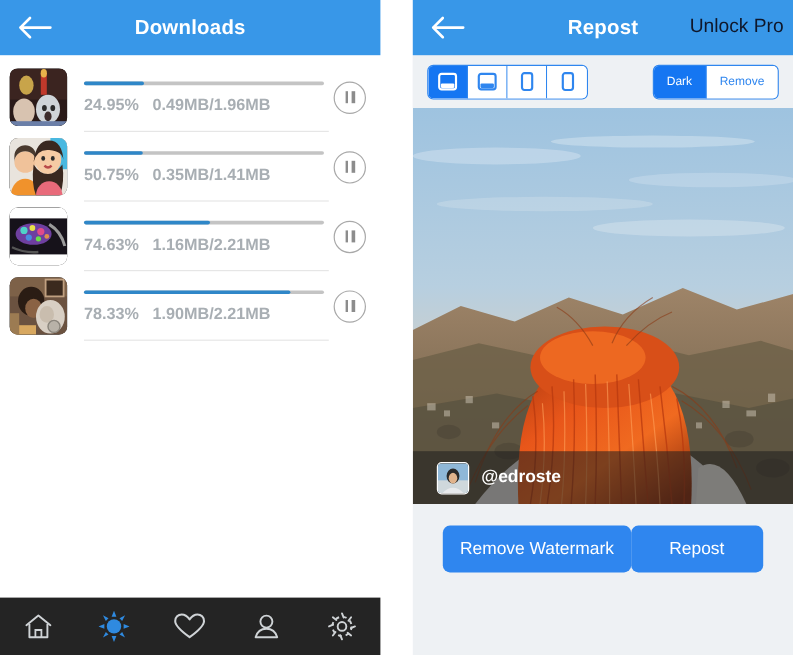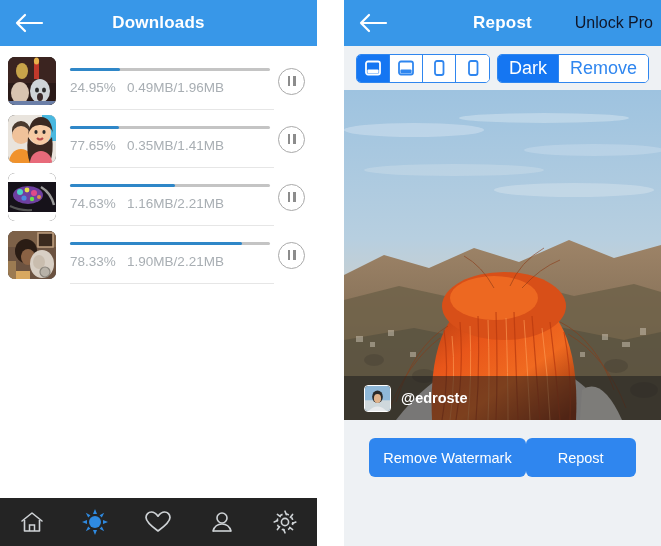--- a/index.html
+++ b/index.html
@@ -39,21 +39,21 @@
   .back-arrow {
     position: relative; z-index: 2; margin-left: 14px;
     width: 30px; height: 22px; display: block;
   }
   .nav-right {
     position: absolute; right: 8px; z-index: 2;
     color: #0f172a; font-size: 16px; font-weight: normal;
   }
 
   
-  .dl-list { flex: 1 1 auto; background: #ffffff; padding-top: 6px; overflow: hidden; }
+  .dl-list { flex: 1 1 auto; background: #ffffff; padding-top: 6px; overflow: hidden; font-weight: bold; }
   .dl-row {
     display: flex; align-items: center;
     height: 58px; padding: 0 12px 0 8px;
   }
   .dl-thumb {
     width: 48px; height: 48px; border-radius: 7px;
     flex: 0 0 auto; overflow: hidden;
     background: #333; position: relative;
   }
   .dl-thumb svg { display:block; width:48px; height:48px; }
@@ -99,21 +99,21 @@
     border-right: 1px solid #2f86ef; background: #ffffff;
   }
   .seg-cell:last-child { border-right: none; }
   .seg-cell.on { background: #1576f2; }
   .seg-txt {
     display: flex; border: 1px solid #2f86ef; border-radius: 5px;
     overflow: hidden; height: 29px;
   }
   .seg-txt div {
     padding: 0 11px; display: flex; align-items: center;
-    font-size: 18px; color: #2f86ef; background: #ffffff;
+    font-size: 10px; color: #2f86ef; background: #ffffff;
     border-right: 1px solid #2f86ef;
   }
   .seg-txt div:last-child { border-right: none; }
   .seg-txt div.on { background: #1576f2; color: #ffffff; }
 
   .photo-wrap { position: relative; width: 317px; height: 330px; flex: 0 0 auto; overflow: hidden; }
   .photo-wrap svg { display: block; width: 317px; height: 330px; }
   .watermark {
     position: absolute; left: 0; right: 0; bottom: 0; height: 44px;
     background: rgba(30,30,30,0.55);
@@ -202,21 +202,21 @@
             <ellipse cx="28" cy="17" rx="1.6" ry="2" fill="#2b2b2b"></ellipse>
             <ellipse cx="36" cy="17" rx="1.6" ry="2" fill="#2b2b2b"></ellipse>
             <path d="M29 23 q3 3 6 0" stroke="#b94a4a" stroke-width="2" fill="none"></path>
           </svg>
         </div>
         <div class="dl-mid">
           <div class="bar-track">
             <div class="bar-fill" style="width: 24.74%;"></div>
           </div>
           <div class="dl-text">
-            <span>77.65%</span>
+            <span>50.75%</span>
             <span>&nbsp;</span>
             <span>0.35MB/1.41MB</span>
           </div>
           <div class="dl-sep"></div>
         </div>
         <div class="pause-btn">
             <i></i>
             <i></i>
           </div>
       </div>

